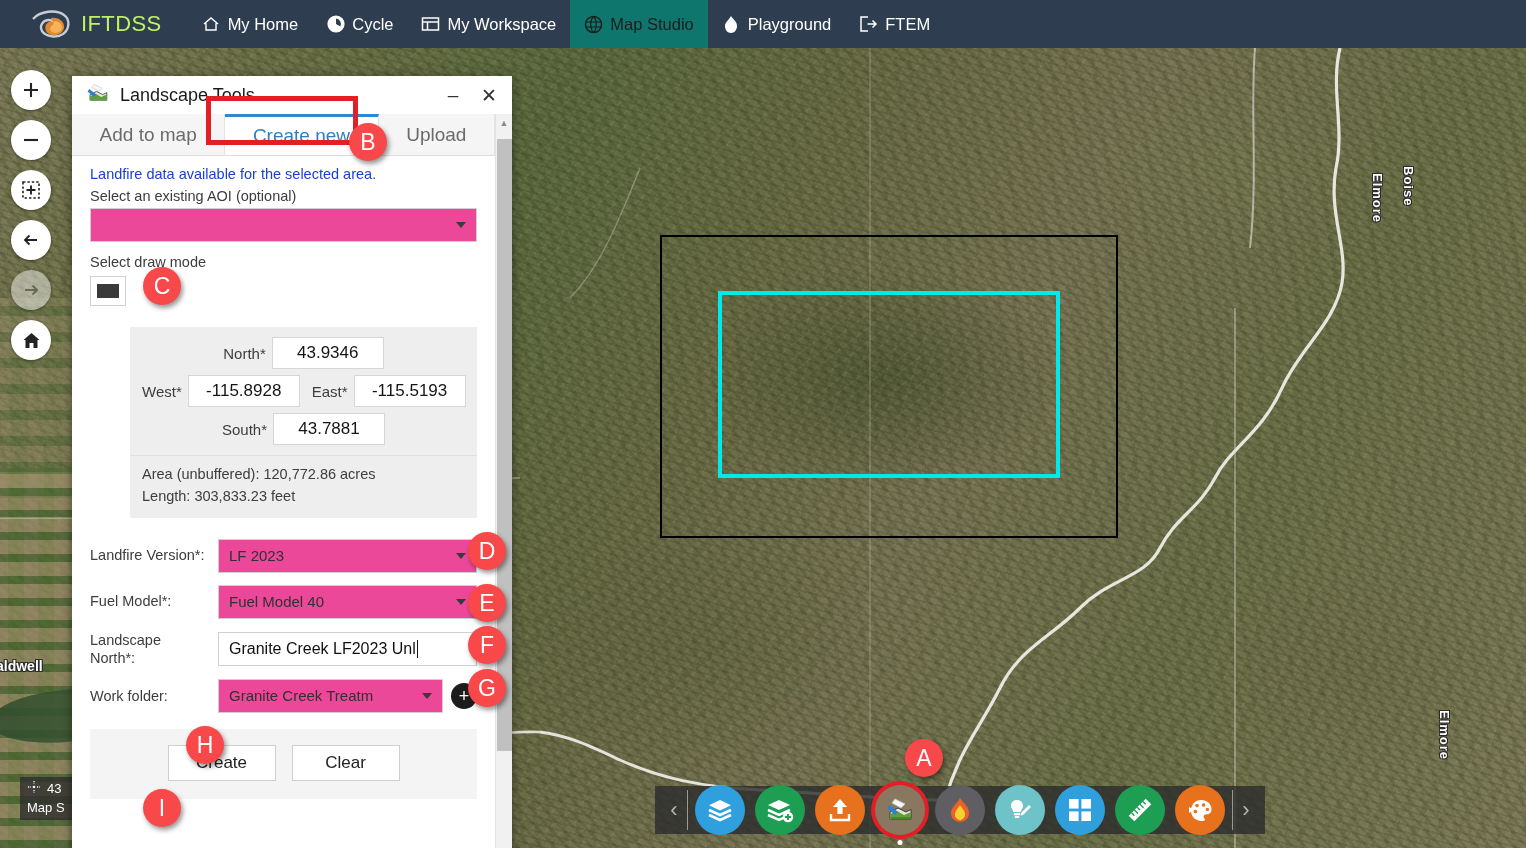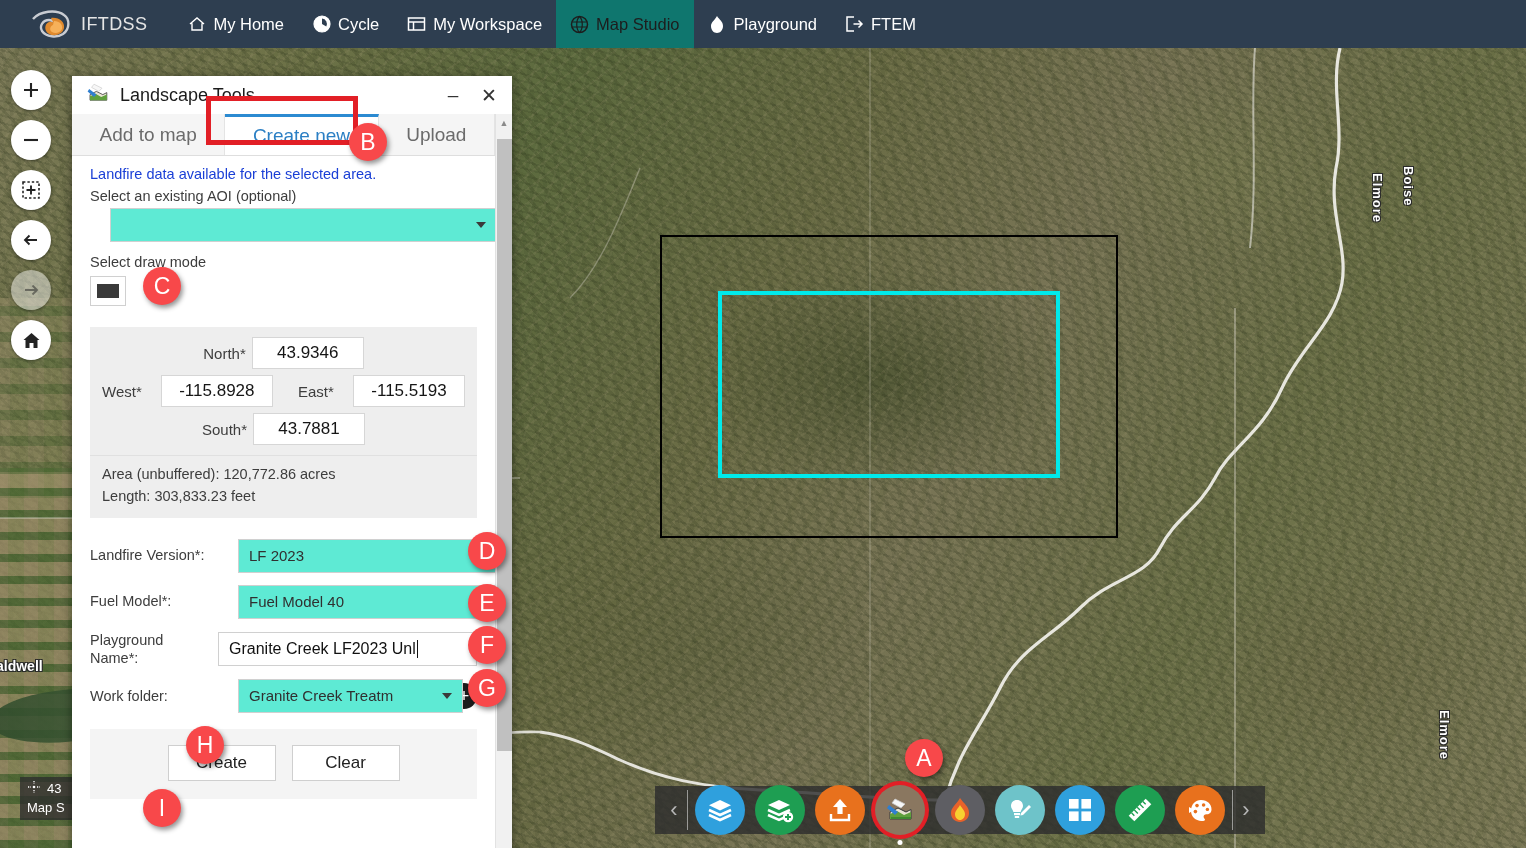--- a/index.html
+++ b/index.html
@@ -12,21 +12,21 @@
   #app { position: relative; width: 1526px; height: 848px; overflow: hidden; }
 
   
   .navbar {
     position: absolute; top: 0; left: 0; width: 1526px; height: 48px;
     background: #2e3e50; display: flex; align-items: center;
     z-index: 60;
   }
   .brand { display: flex; align-items: center; gap: 9px; padding: 0 26px 0 30px; }
   .brand-logo { width: 42px; height: 30px; position: relative; }
-  .brand-name { color: #e5e5e5; font-size: 18px; letter-spacing: .4px; }
+  .brand-name { color: #bef264; font-size: 22px; letter-spacing: .4px; }
   .nav-items { display: flex; align-items: center; height: 48px; }
   .nav-item {
     display: flex; align-items: center; gap: 7px; height: 48px;
     padding: 0 14px; color: #ffffff; font-size: 16.5px; cursor: pointer;
     white-space: nowrap;
   }
   .nav-item.active { background: #0f766e; color: #1d1d1d; }
   .nav-ico { display: inline-flex; align-items: center; justify-content: center; width: 19px; height: 19px; }
 
   
@@ -169,23 +169,23 @@
     border-right: 1px solid #e4e4e4;
   }
   .tab.active {
     background: #ffffff; color: #2b7fc4; border-top: 3px solid #2b8ad1;
   }
   .notice { color: #1a3fd6; font-size: 14.5px; padding: 10px 0 6px 18px; }
 
   .form { padding: 0 18px 0 18px; }
   .field-label { font-size: 14.5px; color: #3d3d3d; margin-bottom: 4px; }
   .sel, .txt {
-    width: 100%; height: 34px; border: 1px solid #d0d0d0; background: #5eead4;
+    width: 100%; height: 34px; border: 1px solid #d0d0d0; background: #ec4899;
     display: flex; align-items: center; padding: 0 28px 0 10px; font-size: 15px;
-    color: #303030; position: relative; cursor: pointer; margin-left: 20px;
+    color: #303030; position: relative; cursor: pointer;
   }
   .caret {
     position: absolute; right: 10px; top: 50%; transform: translateY(-50%);
     width: 0; height: 0; border-left: 5px solid transparent; border-right: 5px solid transparent;
     border-top: 6px solid #3a3a3a;
   }
   .drawmode-row { display: flex; align-items: center; gap: 8px; margin-top: 6px; }
   .drawmode-btn {
     width: 36px; height: 30px; border: 1px solid #d0d0d0; background: #fff;
     display: flex; align-items: center; justify-content: center; cursor: pointer;
@@ -579,21 +579,21 @@
           </div>
 
           <div class="field-label" style="margin-top:12px;">Select draw mode</div>
           <div class="drawmode-row">
             <div class="drawmode-btn">
               <span class="drawmode-glyph"></span>
             </div>
           </div>
         </div>
 
-        <div style="padding:9px 18px; margin-top:12px;">
+        <div style="padding:9px 18px; margin-top:12px;margin-left:40px;">
           <div class="coords">
             <div class="coord-line">
               <span class="coord-lbl">North*</span>
               <span class="coord-val">43.9346</span>
             </div>
             <div class="coord-line coord-mid">
               <span class="coord-lbl">West*</span>
               <span class="coord-val">-115.8928</span>
               <span class="coord-lbl" style="padding-left:12px;">East*</span>
               <span class="coord-val">-115.5193</span>
@@ -625,21 +625,21 @@
             <div class="row2-label">Fuel Model*:</div>
             <div class="row2-ctl">
               <div class="sel">
                 <span>Fuel Model 40</span>
                 <span class="caret"></span>
               </div>
             </div>
           </div>
 
           <div class="row2">
-            <div class="row2-label">Playground Name*:</div>
+            <div class="row2-label">Landscape North*:</div>
             <div class="row2-ctl">
               <div class="textinput">
                 <span>Granite Creek LF2023 Unl</span>
                   <span class="caret-bar"></span>
               </div>
             </div>
           </div>
 
           <div class="row2">
             <div class="row2-label">Work folder:</div>

